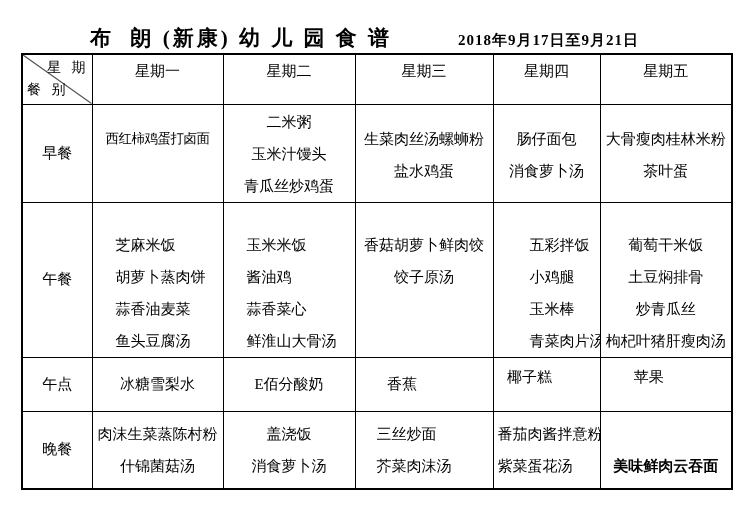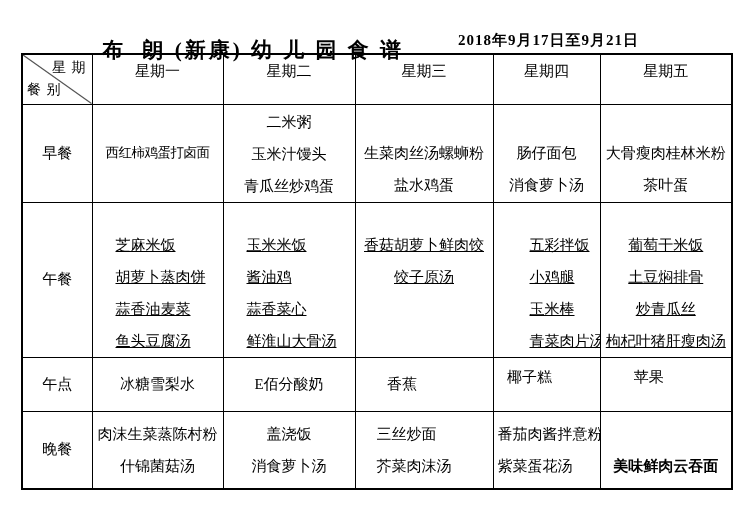--- a/index.html
+++ b/index.html
@@ -1,56 +1,56 @@
 <!DOCTYPE html>
 <html><head>
 <meta charset="utf-8">
 <style>
   html,body{margin:0;padding:0;background:#fff;}
   .page{
     position:relative;width:754px;height:510px;background:#fff;overflow:hidden;
     font-family:"Liberation Serif","DejaVu Serif",serif;color:#000;
   }
   .title{
-    position:absolute;left:90px;top:24px;margin:12px;
+    position:absolute;left:90px;top:24px;margin:0;
     font-size:21px;font-weight:bold;letter-spacing:3px;white-space:pre;
   }
   .date{
     position:absolute;left:458px;top:31px;
     font-size:15px;font-weight:bold;letter-spacing:1px;white-space:pre;
   }
   table.menu{
     position:absolute;left:21px;top:53px;width:710px;
     border-collapse:collapse;table-layout:fixed;
     border:2px solid #000;
   }
   .menu th,.menu td{
     border:1.5px solid #000;padding:0;overflow:hidden;
     font-weight:normal;text-align:center;vertical-align:middle;
     font-size:15px;
   }
   thead tr{height:50px;}
   thead th.day{vertical-align:top;padding-top:6px;line-height:20px;}
-  th.corner{position:relative;}
+  th.corner{position:relative;font-family:Liberation Mono, monospace;}
   .diag{position:absolute;left:0;top:0;width:100%;height:100%;display:block;}
   .cw{position:absolute;top:4px;right:5px;font-size:14px;letter-spacing:1px;white-space:pre;}
   .cm{position:absolute;top:26px;left:4px;font-size:14px;letter-spacing:1px;white-space:pre;}
   .rowlabel{font-size:15px;}
   .line{line-height:32px;font-size:15px;white-space:nowrap;}
   
   tbody tr:nth-child(1){height:97px;}
   tbody tr:nth-child(2){height:153px;}
   tbody tr:nth-child(3){height:54px;}
   tbody tr:nth-child(4){height:78px;}
   
-  tbody tr:nth-child(1) td{vertical-align:top;padding-top:32px;}
+  tbody tr:nth-child(1) td{vertical-align:top;padding-top:18px;}
   tbody tr:nth-child(1) td:nth-child(3){padding-top:1px;}
   tbody tr:nth-child(1) td:nth-child(2) .line{font-size:13.5px;letter-spacing:-0.5px;}
   
-  tbody tr:nth-child(2) td{vertical-align:top;padding-top:26px;text-decoration:underline;}
+  tbody tr:nth-child(2) td{vertical-align:top;padding-top:26px;}
   tbody tr:nth-child(2) td:nth-child(2),
   tbody tr:nth-child(2) td:nth-child(3){text-align:left;padding-left:23px;}
   tbody tr:nth-child(2) td:nth-child(5){text-align:left;padding-left:36px;}
   
   tbody tr:nth-child(3) td:nth-child(4){padding-right:44px;}
   tbody tr:nth-child(3) td:nth-child(5),
   tbody tr:nth-child(3) td:nth-child(6){vertical-align:top;padding-top:3px;padding-right:34px;}
   
   tbody tr:nth-child(4) td{vertical-align:top;padding-top:6px;margin-left:8px;}
   tbody tr:nth-child(4) td:nth-child(4){text-align:left;padding-left:21px;}

